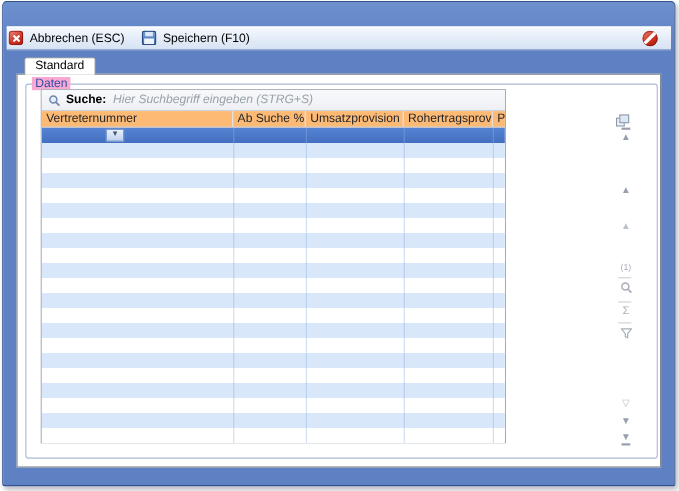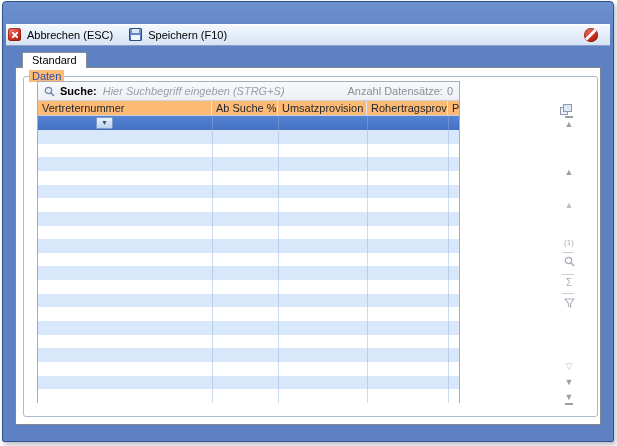--- a/index.html
+++ b/index.html
@@ -57,21 +57,21 @@
   
   .tab { position:absolute; left:19px; top:50px; height:16px; padding:0 9px;
     background:#ffffff; border:1px solid #898f99; border-bottom:none;
     border-radius:2px 2px 0 0; font-size:11px; line-height:15px; z-index:3; }
   .panel { position:absolute; left:12px; top:65px; right:12px; bottom:16px;
     background:#ffffff; border:1px solid #82878f; z-index:2; }
 
   
   .groupbox { position:absolute; left:7px; top:8px; width:575px; height:341px;
     border:1px solid #a9bad6; border-radius:3px; }
-  .groupbox > .gb-label { position:absolute; left:5px; top:-7px; background:#fdba74;
+  .groupbox > .gb-label { position:absolute; left:5px; top:-7px; background:#f9a8d4;
     padding:0 3px; color:#2d4fa6; font-size:11px; }
 
   
   .grid { position:absolute; left:13px; top:4px; width:423px; height:322px;
     border:1px solid #a7adb5; background:#fff; }
   .searchrow { height:19px; display:flex; align-items:center; padding:0 6px;
     background:linear-gradient(#f8f9fb,#eef0f4); border-bottom:1px solid #ccd1d8;
     overflow:hidden; white-space:nowrap; }
   .searchrow .mag { flex:0 0 auto; margin-right:5px; }
   .search-label { font-weight:bold; margin-right:6px; }
@@ -139,24 +139,20 @@
       <div class="grid">
         <div class="searchrow">
           <span class="mag">
             <svg width="11" height="11" viewBox="0 0 11 11">
               <circle cx="4.5" cy="4.5" r="3.2" fill="#e8eef8" stroke="#6f87ad" stroke-width="1.3"></circle>
               <line x1="7" y1="7" x2="10" y2="10" stroke="#6f87ad" stroke-width="1.6"></line>
             </svg>
           </span>
           <span class="search-label">Suche:</span>
           <span class="search-ph">Hier Suchbegriff eingeben (STRG+S)</span>
-          <span class="rec">
-            <span>Anzahl Datensätze:</span>
-            <span>0</span>
-          </span>
         </div>
 
         <div class="headerrow">
             <div class="hcell" style="width: 174px;">Vertreternummer</div>
             <div class="hcell" style="width: 66px;">Ab Suche %</div>
             <div class="hcell" style="width: 89px;">Umsatzprovision</div>
             <div class="hcell" style="width: 81px;">Rohertragsprovision</div>
             <div class="hcell">Provision pro Menge(Einheit)</div>
           </div>
 

